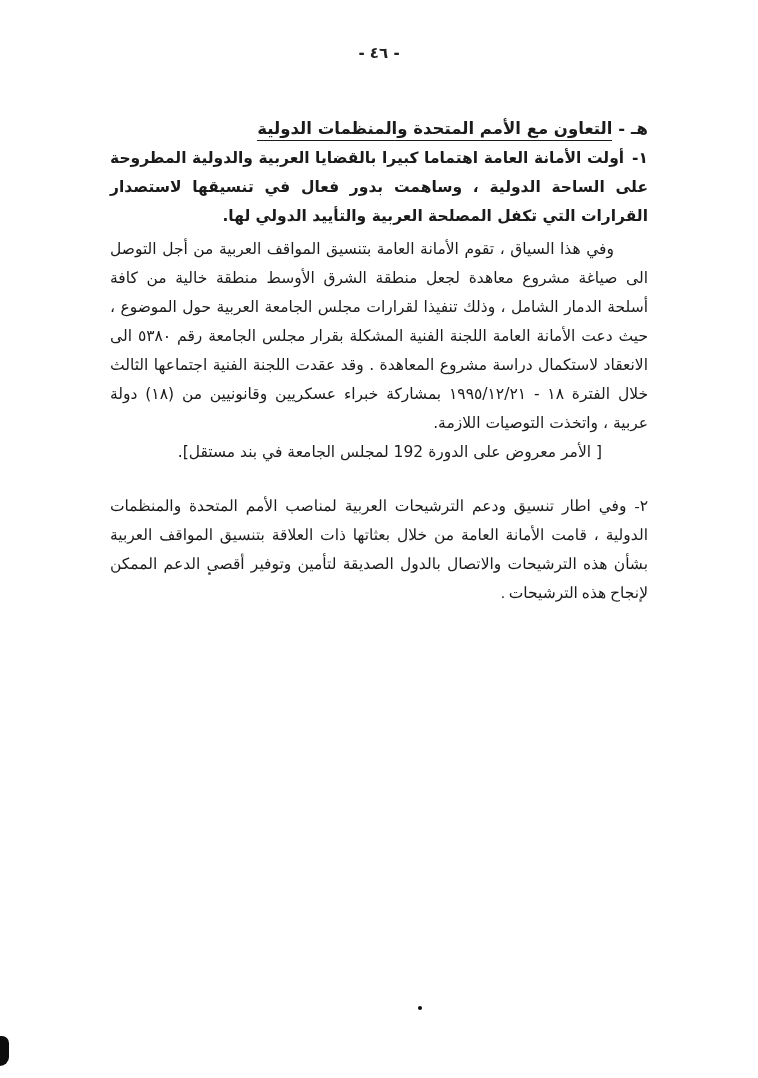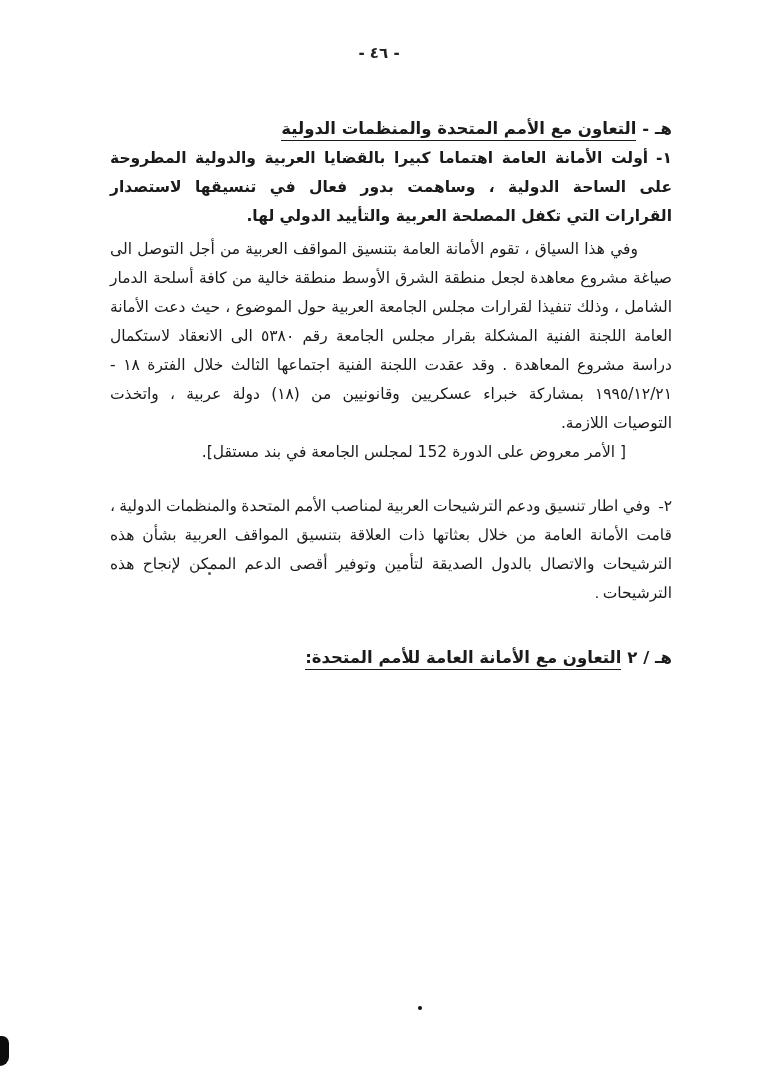--- a/index.html
+++ b/index.html
@@ -13,21 +13,21 @@
   }
   .page-number{
     padding-top:44px;
     text-align:center;
     font-size:15px;
     font-weight:600;
     letter-spacing:2px;
     color:#222;
   }
   .content{
-    margin:0 86px 0 110px;
+    margin:0 110px 0 110px;
     font-size:15.5px;
     line-height:29px;
     text-align:justify;
     color:#1b1b1b;
   }
   h1,h2{font-size:16.5px;font-weight:700;margin:0;line-height:30px;text-align:right;}
   .h-main{margin-top:52px;}
   .h-sub1{margin-top:8px;padding-right:22px;margin-bottom:38px;}
   .h-sub2{margin-top:36px;margin-bottom:32px;}
   .u{border-bottom:1.6px solid #1b1b1b;padding-bottom:2px;}
@@ -53,25 +53,24 @@
 
   <div class="content">
 
     <h1 class="h-main"><span class="h-prefix">هـ -</span><span class="u">التعاون مع الأمم المتحدة والمنظمات الدولية</span></h1>
 
 
     <p class="para item first-item"><span class="marker">١-</span><span>أولت الأمانة العامة اهتماما كبيرا بالقضايا العربية والدولية المطروحة على الساحة الدولية ، وساهمت بدور فعال في تنسيقها لاستصدار القرارات التي تكفل المصلحة العربية والتأييد الدولي لها.</span></p>
 
     <p class="para indent">وفي هذا السياق ، تقوم الأمانة العامة بتنسيق المواقف العربية من أجل التوصل الى صياغة مشروع معاهدة لجعل منطقة الشرق الأوسط منطقة خالية من كافة أسلحة الدمار الشامل ، وذلك تنفيذا لقرارات مجلس الجامعة العربية حول الموضوع ، حيث دعت الأمانة العامة اللجنة الفنية المشكلة بقرار مجلس الجامعة رقم ٥٣٨٠ الى الانعقاد لاستكمال دراسة مشروع المعاهدة . وقد عقدت اللجنة الفنية اجتماعها الثالث خلال الفترة ١٨ - ١٩٩٥/١٢/٢١ بمشاركة خبراء عسكريين وقانونيين من (١٨) دولة عربية ، واتخذت التوصيات اللازمة.</p>
 
-    <p class="para note">[ الأمر معروض على الدورة 152 لمجلس الجامعة في بند مستقل].</p>
+    <p class="para note">[ الأمر معروض على الدورة 192 لمجلس الجامعة في بند مستقل].</p>
 
     <p class="para item item-gap"><span class="marker">٢-</span><span>وفي اطار تنسيق ودعم الترشيحات العربية لمناصب الأمم المتحدة والمنظمات الدولية ، قامت الأمانة العامة من خلال بعثاتها ذات العلاقة بتنسيق المواقف العربية بشأن هذه الترشيحات والاتصال بالدول الصديقة لتأمين وتوفير أقصى الدعم الممكن لإنجاح هذه الترشيحات .</span></p>
 
-    <h2 class="h-sub2"><span class="h-prefix">هـ / ٢</span><span class="u">التعاون مع الأمانة العامة للأمم المتحدة:</span></h2>
 
 
 
   </div>
 
   <div class="speck speck1"></div>
   <div class="speck speck2"></div>
   <div class="speck speck3"></div>
 
 </div>

